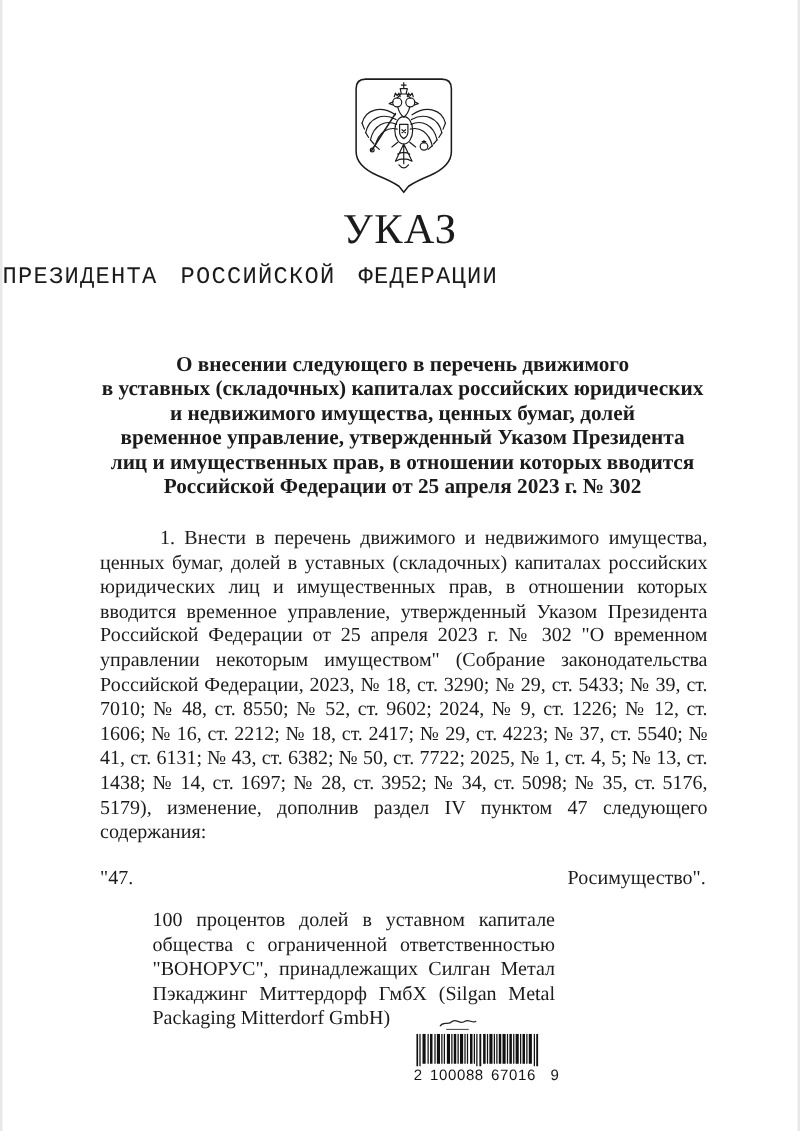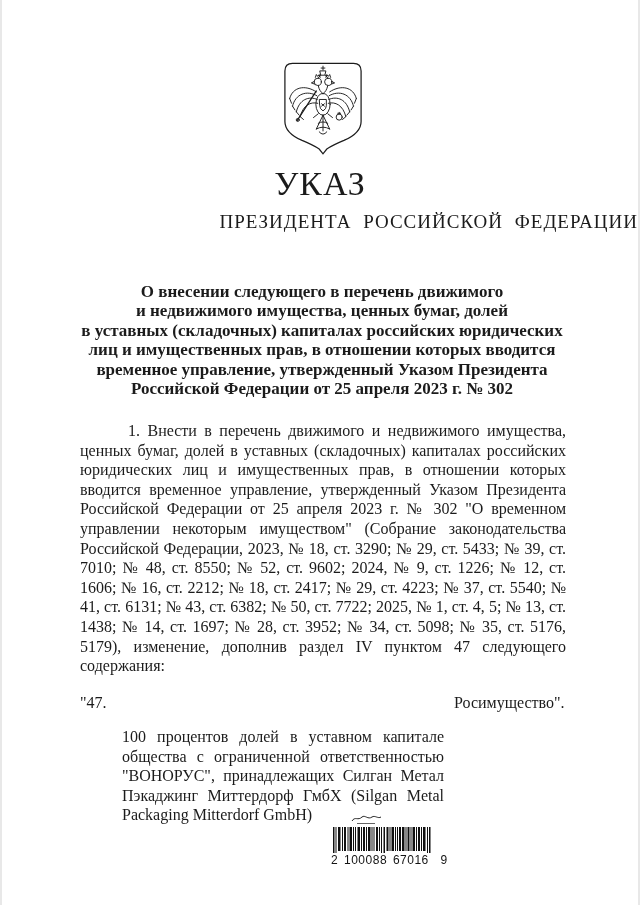--- a/index.html
+++ b/index.html
@@ -7,22 +7,22 @@
     position:relative;width:636px;height:905px;background:#ffffff;
     font-family:"Liberation Serif", "DejaVu Serif", serif;
     color:#1b1b1b;margin:0 auto;overflow:hidden;
   }
   .arms{position:absolute;left:281px;top:60px;width:80px;height:98px;}
   .decree-type{
     position:absolute;top:166px;left:0;width:100%;text-align:center;
     font-size:34px;line-height:36px;letter-spacing:1px;font-weight:400;
   }
   .issuer{
-    position:absolute;top:210px;left:0;width:100%;text-align:right;
-    font-size:19px;line-height:23px;letter-spacing:1px;word-spacing:6px;
+    position:absolute;top:210px;left:0;width:100%;text-align:left;
+    font-size:19px;line-height:23px;letter-spacing:1px;word-spacing:6px;font-family:Liberation Mono, monospace;
   }
   .subject{
     position:absolute;top:282px;left:40px;width:560px;text-align:center;
     font-weight:bold;font-size:17px;line-height:19.4px;
   }
   .par1{
     position:absolute;top:421px;left:78px;width:486px;
     font-size:16px;line-height:19.6px;text-align:justify;text-indent:48px;
   }
   .item47{
@@ -86,24 +86,24 @@
       <path class="ln" d="M42,55.5 L35,70 M42,55.5 L42,72 M42,55.5 L49,70 M37,64 Q42,61 47,64 M35,70 Q42,66 49,70 M38,73 Q42,78 46,73"></path>
     </svg>
   </div>
 
   <div class="decree-type">УКАЗ</div>
 
   <div class="issuer">ПРЕЗИДЕНТА РОССИЙСКОЙ ФЕДЕРАЦИИ</div>
 
   <div class="subject">
     <div>О внесении следующего в перечень движимого</div>
+    <div>в уставных (складочных) капиталах российских юридических</div>
     <div>и недвижимого имущества, ценных бумаг, долей</div>
-    <div>в уставных (складочных) капиталах российских юридических</div>
+    <div>временное управление, утвержденный Указом Президента</div>
     <div>лиц и имущественных прав, в отношении которых вводится</div>
-    <div>временное управление, утвержденный Указом Президента</div>
     <div>Российской Федерации от 25 апреля 2023 г. № 302</div>
   </div>
 
   <div class="par1">1. Внести в перечень движимого и недвижимого имущества, ценных бумаг, долей в уставных (складочных) капиталах российских юридических лиц и имущественных прав, в отношении которых вводится временное управление, утвержденный Указом Президента Российской Федерации от 25 апреля 2023 г. № 302 "О временном управлении некоторым имуществом" (Собрание законодательства Российской Федерации, 2023, № 18, ст. 3290; № 29, ст. 5433; № 39, ст. 7010; № 48, ст. 8550; № 52, ст. 9602; 2024, № 9, ст. 1226; № 12, ст. 1606; № 16, ст. 2212; № 18, ст. 2417; № 29, ст. 4223; № 37, ст. 5540; № 41, ст. 6131; № 43, ст. 6382; № 50, ст. 7722; 2025, № 1, ст. 4, 5; № 13, ст. 1438; № 14, ст. 1697; № 28, ст. 3952; № 34, ст. 5098; № 35, ст. 5176, 5179), изменение, дополнив раздел IV пунктом 47 следующего содержания:</div>
 
   <div class="item47">
     <span class="num">"47.</span>
     <div class="desc">100 процентов долей в уставном капитале общества с ограниченной ответственностью "ВОНОРУС", принадлежащих Силган Метал Пэкаджинг Миттердорф ГмбХ (Silgan Metal Packaging Mitterdorf GmbH)</div>
     <span class="mgr">Росимущество".</span>
   </div>

